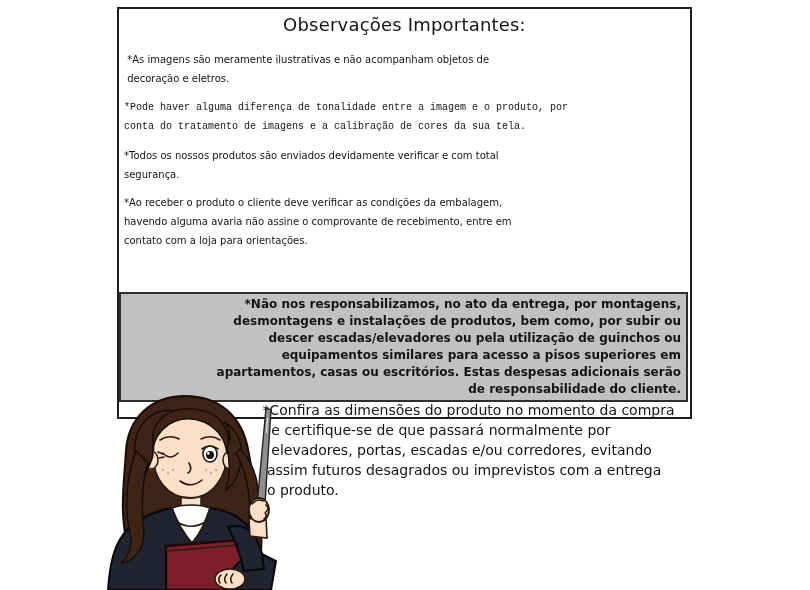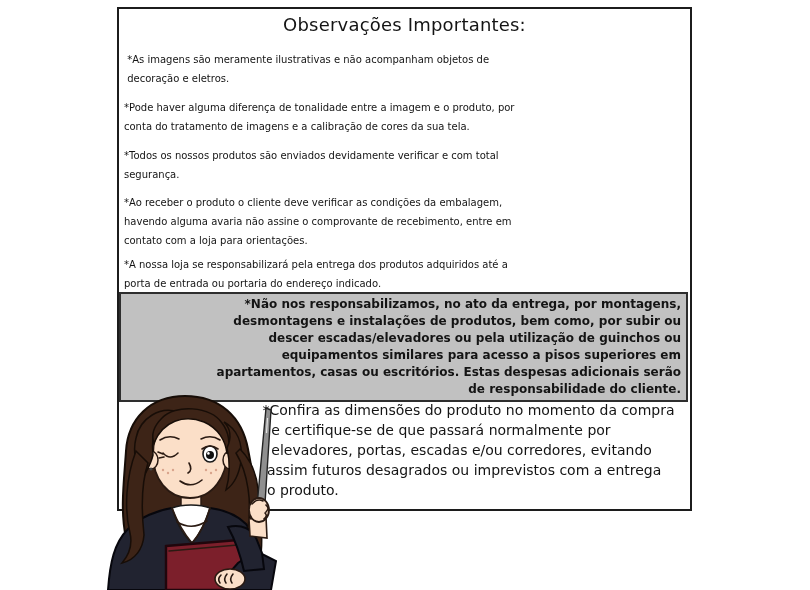--- a/index.html
+++ b/index.html
@@ -5,36 +5,36 @@
   html,body{margin:0;padding:0;}
   body{
     width:810px;height:590px;
     background:var(--page-bg,#fff);
     font-family:"DejaVu Sans","Liberation Sans",sans-serif;
     color:var(--text-color,#141414);
     position:relative;overflow:hidden;
   }
   .canvas{position:absolute;inset:0;}
   .frame{
-    position:absolute;left:117px;top:7px;width:575px;height:504px;
+    position:absolute;left:117px;top:7px;width:575px;height:412px;
     box-sizing:border-box;border:2px solid var(--frame-border,#1c1c1c);
     background:#fff;z-index:1;
   }
   .title{
     position:absolute;top:5px;left:0;right:0;
     text-align:center;font-size:18px;line-height:22px;font-weight:500;
     letter-spacing:.2px;
   }
   .para{
     position:absolute;left:5px;
     font-size:10px;line-height:19px;
     white-space:pre;
   }
   .para.p1{top:41px;}
-  .para.p2{top:89px;}
+  .para.p2{top:89px;font-family:Liberation Mono, monospace;}
   .para.p3{top:137px;}
   .para.p4{top:184px;}
   .para.p5{top:246px;}
   .highlight{
     position:absolute;left:0;top:283px;width:569px;
     box-sizing:border-box;
     background:var(--highlight-bg,#c1c1c1);
     border:2px solid var(--highlight-border,#2e2e2e);
     padding:2px 5px 2px 5px;
     font-size:12px;font-weight:bold;line-height:17px;
@@ -58,22 +58,20 @@
 
     <div class="para p1"> *As imagens são meramente ilustrativas e não acompanham objetos de
  decoração e eletros.</div>
     <div class="para p2">*Pode haver alguma diferença de tonalidade entre a imagem e o produto, por
 conta do tratamento de imagens e a calibração de cores da sua tela.</div>
     <div class="para p3">*Todos os nossos produtos são enviados devidamente verificar e com total
 segurança.</div>
     <div class="para p4">*Ao receber o produto o cliente deve verificar as condições da embalagem,
 havendo alguma avaria não assine o comprovante de recebimento, entre em
 contato com a loja para orientações.</div>
-    <div class="para p5">*A nossa loja se responsabilizará pela entrega dos produtos adquiridos até a
-porta de entrada ou portaria do endereço indicado.</div>
 
     <div class="highlight">*Não nos responsabilizamos, no ato da entrega, por montagens,
 desmontagens e instalações de produtos, bem como, por subir ou
 descer escadas/elevadores ou pela utilização de guinchos ou
 equipamentos similares para acesso a pisos superiores em
 apartamentos, casas ou escritórios. Estas despesas adicionais serão
 de responsabilidade do cliente.</div>
 
     <div class="para final"> *Confira as dimensões do produto no momento da compra
    e certifique-se de que passará normalmente por

